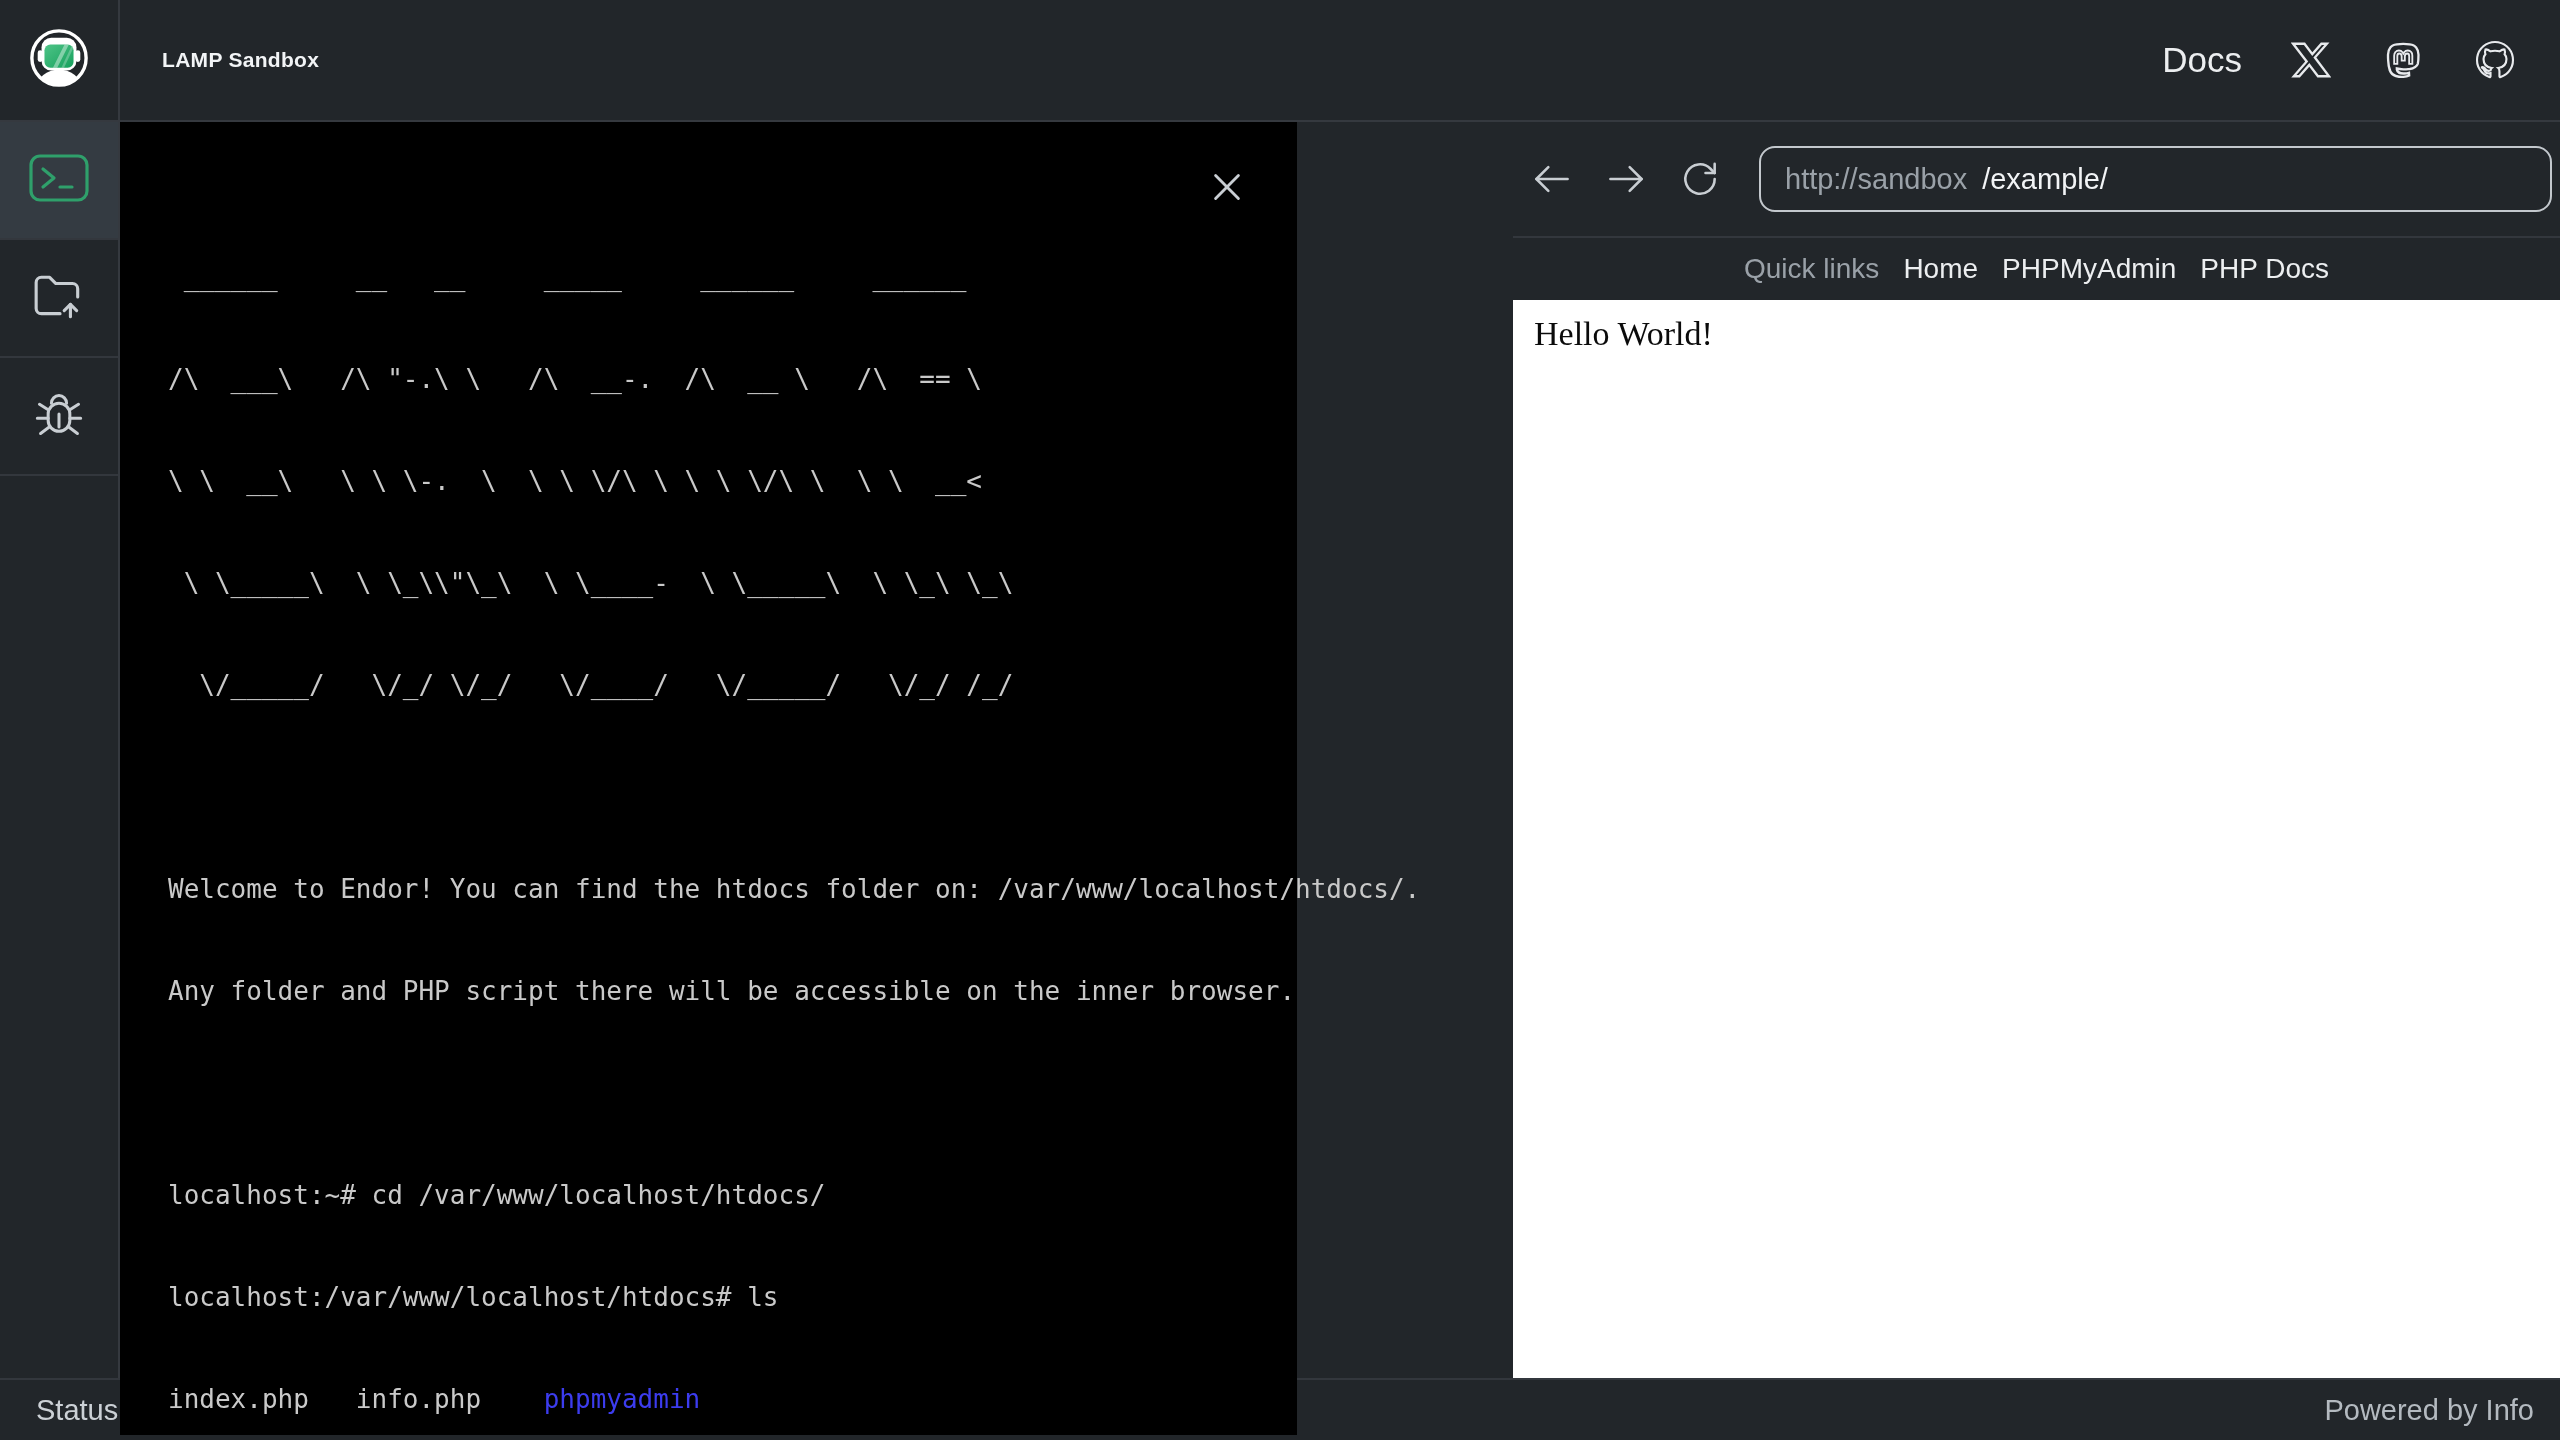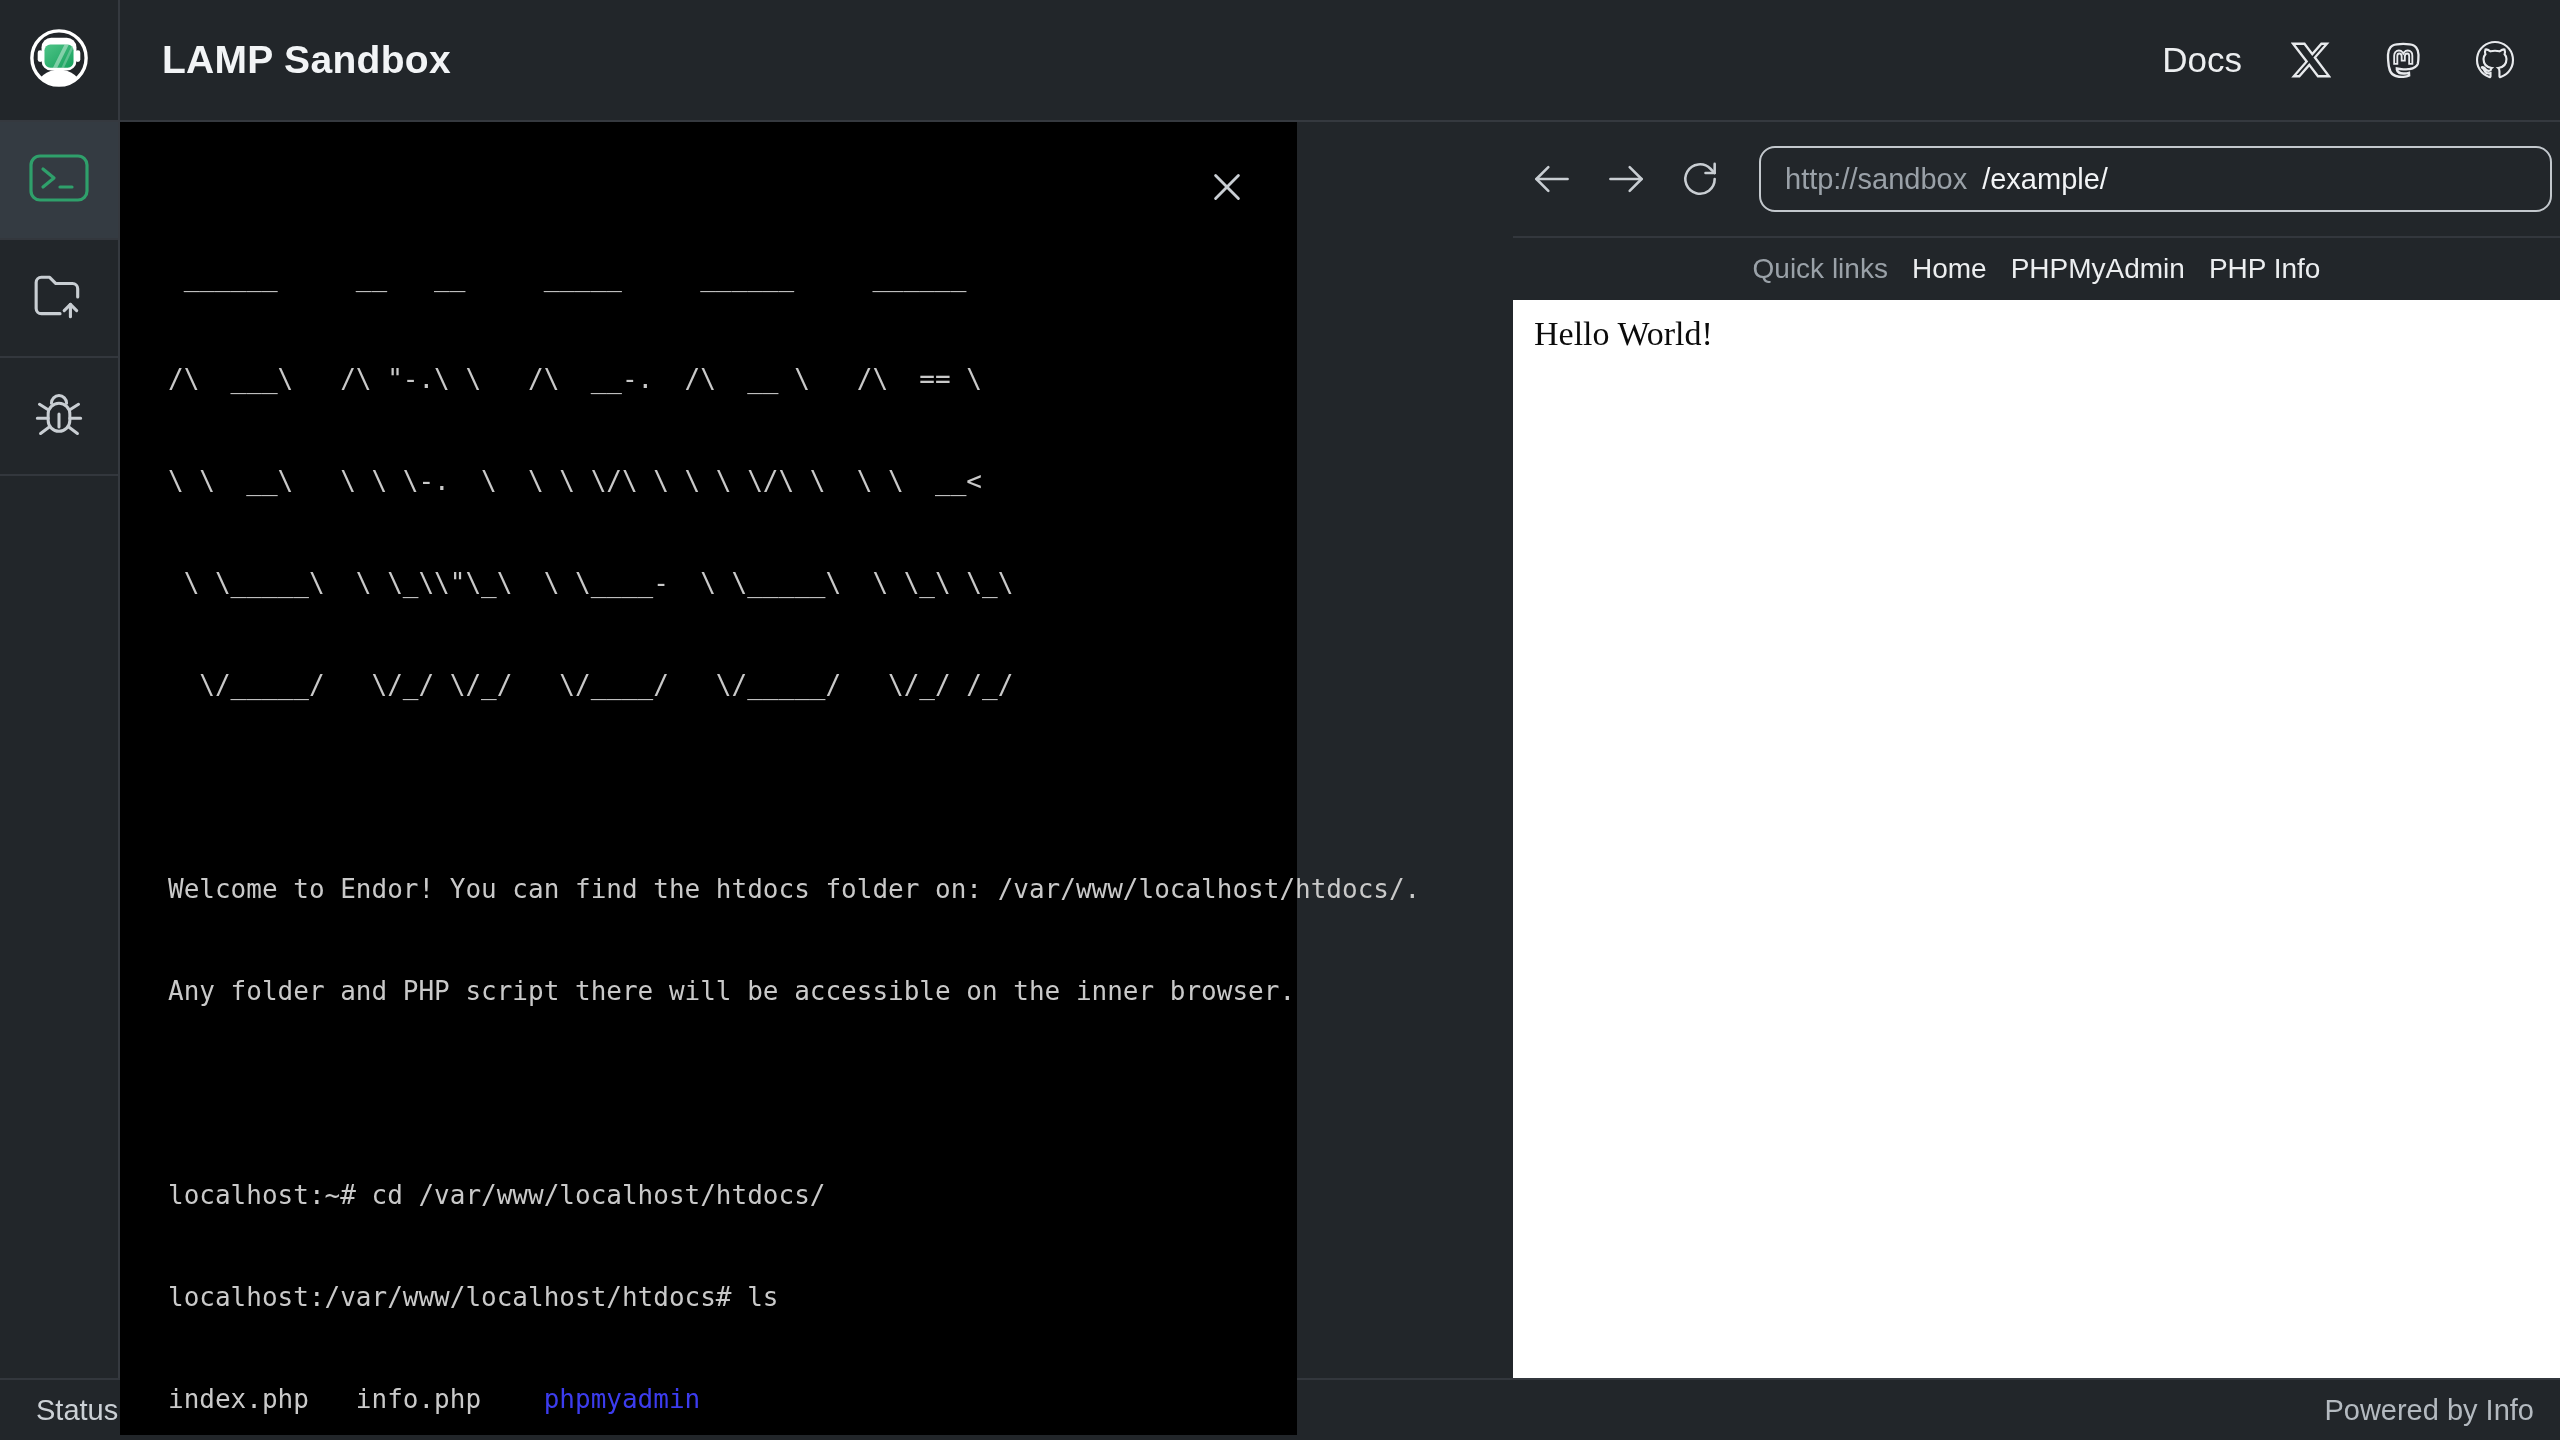--- a/index.html
+++ b/index.html
@@ -13,21 +13,21 @@
   .header {
     position: absolute; top: 0; left: 0; right: 0; height: 122px;
     background: #22262a; border-bottom: 2px solid #35393f;
     display: flex; align-items: center; z-index: 3;
   }
   .logo-cell {
     width: 120px; height: 100%; border-right: 2px solid #35393f;
     display: flex; align-items: center; justify-content: center; flex: 0 0 auto;
   }
   .app-title {
-    margin-left: 42px; font-size: 39px; font-weight: 700;
+    margin-left: 42px; font-size: 21px; font-weight: 700;
     color: #f2f4f6; letter-spacing: .3px; text-align: center;
   }
   .header-right { margin-left: auto; display: flex; align-items: center; gap: 46px; margin-right: 42px; }
   .docs-link { color: #eceef0; font-size: 35px; cursor: pointer; }
   .hdr-icon { width: 46px; height: 46px; display: flex; align-items: center; justify-content: center; cursor: pointer; }
   .hdr-icon svg { width: 40px; height: 40px; }
   
   .sidebar {
     position: absolute; left: 0; top: 122px; bottom: 62px; width: 120px;
     background: #22262a; border-right: 2px solid #35393f; z-index: 2;
@@ -210,21 +210,21 @@
     </button>
     <div class="urlbar">
       <span class="url-prefix">http://sandbox</span>
       <span class="url-path">/example/</span>
     </div>
   </div>
   <div class="quicklinks">
     <span class="ql-label">Quick links</span>
     <a class="ql-link">Home</a>
     <a class="ql-link">PHPMyAdmin</a>
-    <a class="ql-link">PHP Info</a>
+    <a class="ql-link">PHP Docs</a>
   </div>
   <div class="bcontent">
     <span>Hello World!</span>
   </div>
 </section>
 
 <div class="terminal">
   <button class="term-close">
     <svg viewBox="0 0 40 40" fill="none" stroke="#c9ced3" stroke-width="3" stroke-linecap="round">
       <path d="M8 8l24 24M32 8 8 32"></path>

